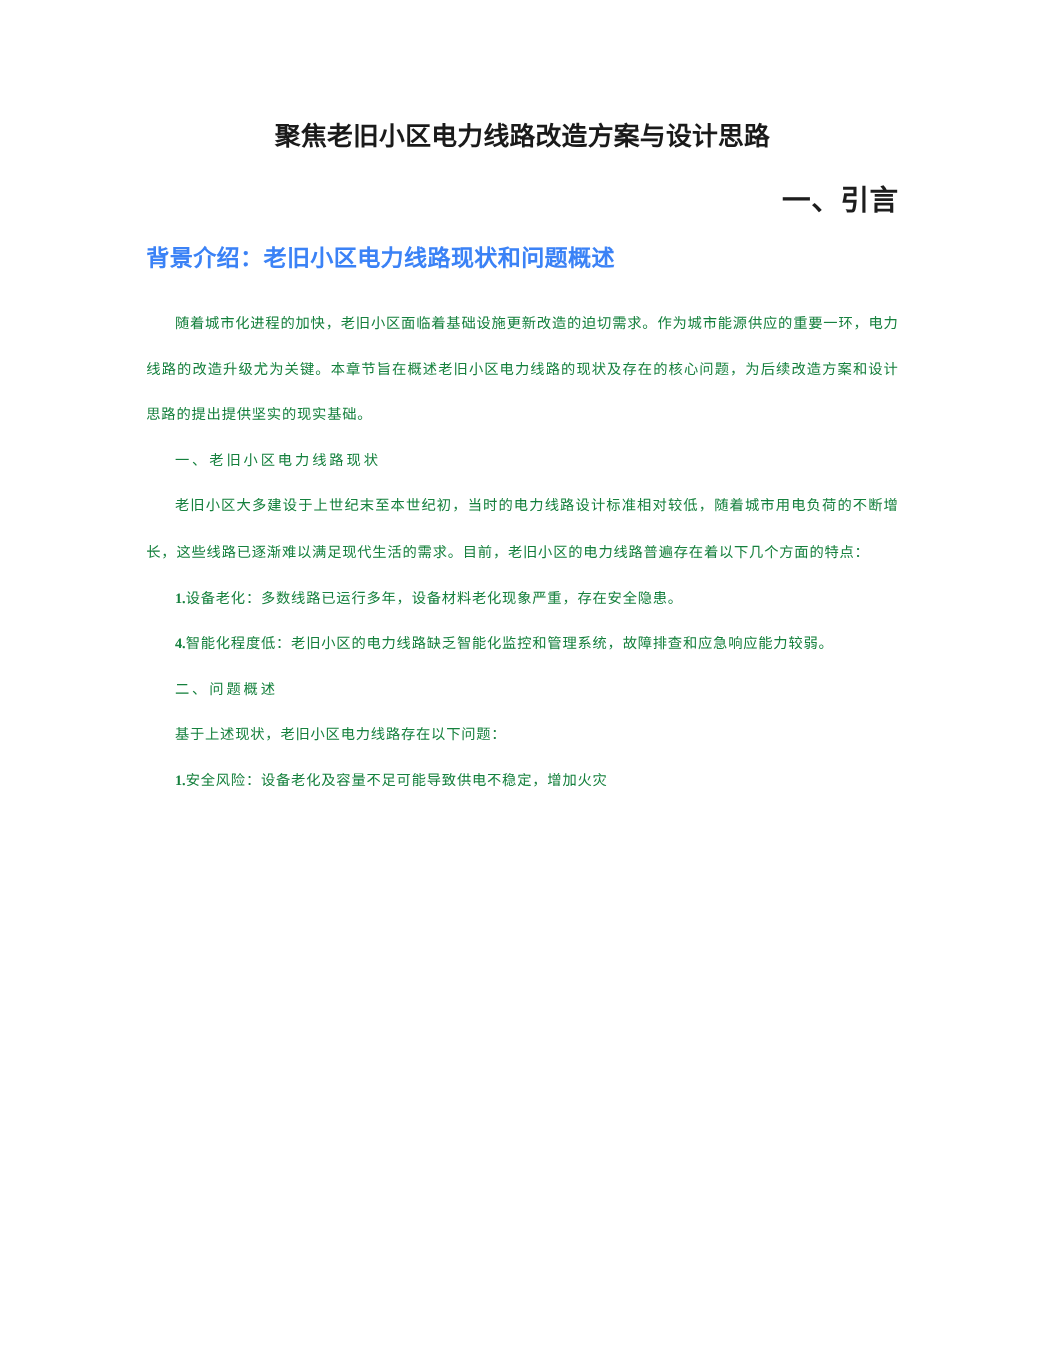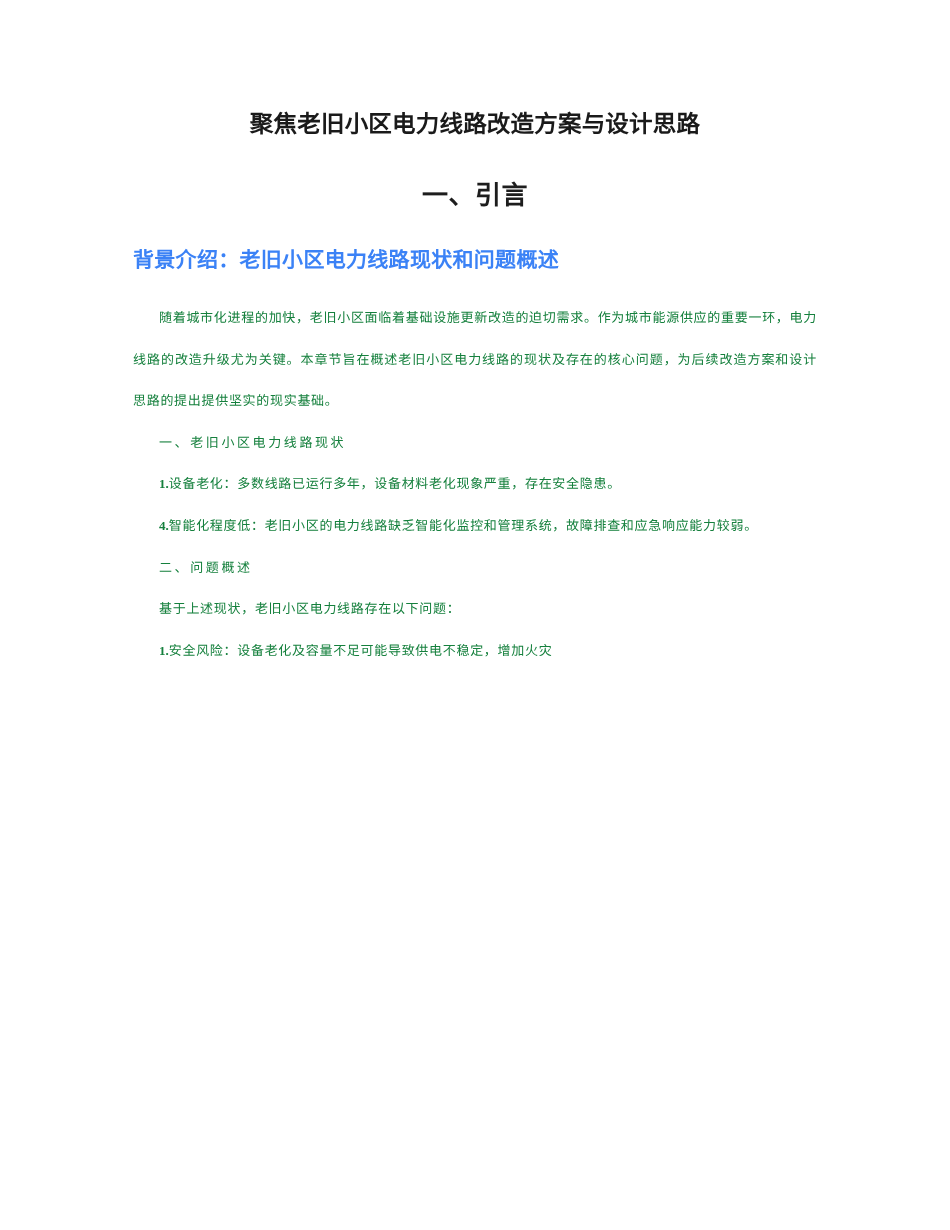--- a/index.html
+++ b/index.html
@@ -40,28 +40,28 @@
     line-height: 32px;
     color: #1a1a1a;
     text-align: center;
     letter-spacing: 0.2px;
     margin: 0;
     padding-top: 108px;
   }
 
   
   .h1 {
-    font-family: Liberation Sans, sans-serif;
+    font-family: Liberation Serif, serif;
     font-weight: 700;
     font-size: 26px;
     line-height: 34px;
     color: #1d1d1d;
-    text-align: center;
+    text-align: right;
     letter-spacing: 0.5px;
-    margin: 12px;
+    margin: 0;
     padding-top: 26px;
   }
 
   
   .h2 {
     font-family: Liberation Mono, monospace;
     font-weight: 700;
     font-size: 21px;
     line-height: 30px;
     color: #3b82f6;
@@ -121,20 +121,21 @@
     <h2 class="h1">一、引言</h2>
 
     <h3 class="h2">背景介绍：老旧小区电力线路现状和问题概述</h3>
 
     <div class="body-block">
 
       <p class="para">随着城市化进程的加快，老旧小区面临着基础设施更新改造的迫切需求。作为城市能源供应的重要一环，电力线路的改造升级尤为关键。本章节旨在概述老旧小区电力线路的现状及存在的核心问题，为后续改造方案和设计思路的提出提供坚实的现实基础。</p>
 
       <p class="para subsec">一、老旧小区电力线路现状</p>
 
+      <p class="para">老旧小区大多建设于上世纪末至本世纪初，当时的电力线路设计标准相对较低，随着城市用电负荷的不断增长，这些线路已逐渐难以满足现代生活的需求。目前，老旧小区的电力线路普遍存在着以下几个方面的特点：</p>
 
       <p class="para numbered"><span class="num">1.</span><span>设备老化：多数线路已运行多年，设备材料老化现象严重，存在安全隐患。</span></p>
 
 
 
       <p class="para numbered"><span class="num">4.</span><span>智能化程度低：老旧小区的电力线路缺乏智能化监控和管理系统，故障排查和应急响应能力较弱。</span></p>
 
       <p class="para subsec">二、问题概述</p>
 
       <p class="para">基于上述现状，老旧小区电力线路存在以下问题：</p>

